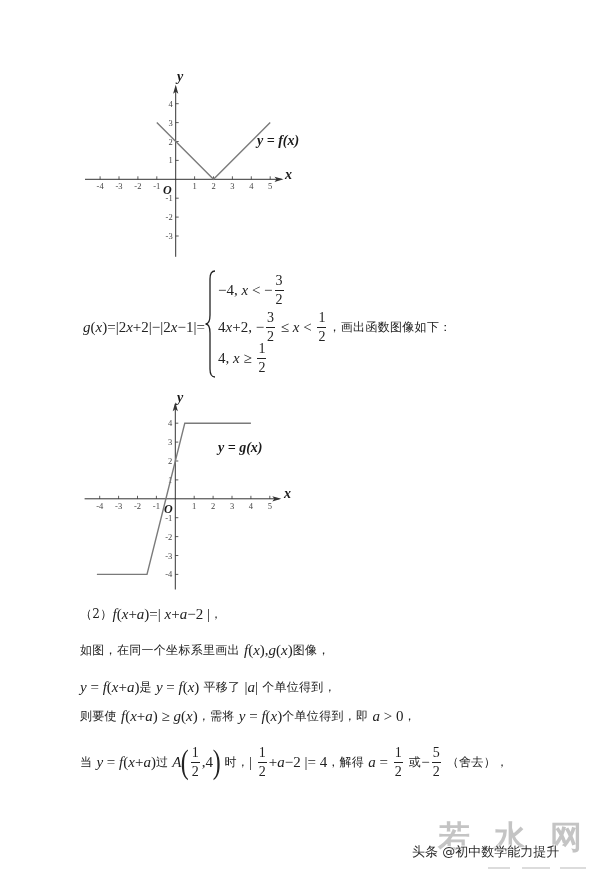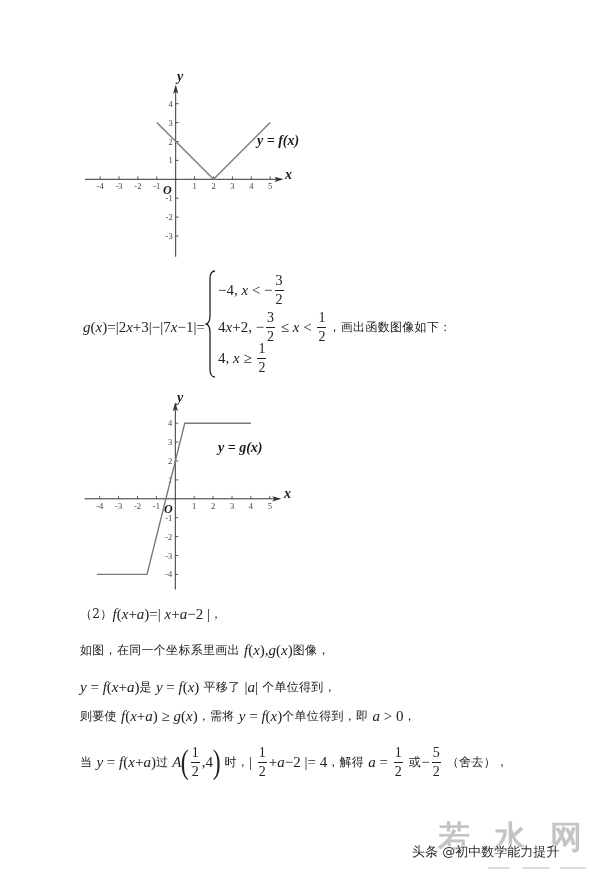--- a/index.html
+++ b/index.html
@@ -82,21 +82,21 @@
     <span class="lbl origin-lbl" style="left:83px; top:124px;">O</span>
     <span class="lbl curve-lbl" style="left:177px; top:74px;">y = f(x)</span>
   </div>
 
   <div class="line" style="left:83px; top:309px; height:36px;">
       <span class="s-i">g</span>
       <span class="s-r">(</span>
       <span class="s-i">x</span>
       <span class="s-r">)=|2</span>
       <span class="s-i">x</span>
-      <span class="s-r">+3|−|7</span>
+      <span class="s-r">+2|−|2</span>
       <span class="s-i">x</span>
       <span class="s-r">−1|=</span>
     </div>
   <svg class="brace" width="14" height="108" style="left:204px; top:270px;">
     <path d="M11,1 Q6,1 6,9 L6,45 Q6,54 1.5,54 Q6,54 6,63 L6,99 Q6,107 11,107" fill="none" stroke="#222" stroke-width="1.3"></path>
   </svg>
   <div class="line" style="left:218px; top:272px; height:36px;">
       <span class="s-r">−4, </span>
       <span class="s-i">x</span>
       <span class="s-r"> &lt; −</span>

